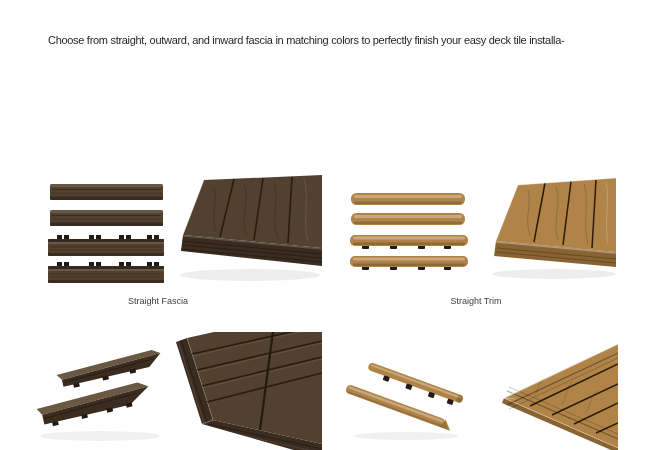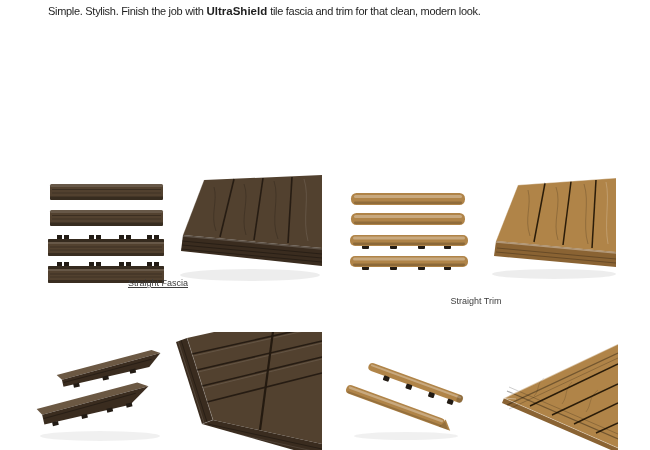--- a/index.html
+++ b/index.html
@@ -14,41 +14,41 @@
   .intro p.p2{margin-top:21px;}
   .intro p.p3a{margin-top:26px;line-height:21px;}
   .intro p.p3b{line-height:21px;}
   .brand{font-weight:700;font-size:11.5px;letter-spacing:0;margin:0 3px;}
   
   figure{position:absolute;margin:0;}
   .caption{
     position:absolute;font-size:9px;letter-spacing:0;
     color:var(--caption_text,#3d3d3d);width:100px;text-align:center;
   }
-  .cap-a{left:108px;top:278px;text-decoration:underline;}
+  .cap-a{left:108px;top:296px;}
   .cap-b{left:426px;top:296px;}
   .f-boards-a{left:45px;top:183px;}
   .f-tile-a{left:170px;top:175px;}
   .f-boards-b{left:350px;top:193px;}
   .f-tile-b{left:488px;top:178px;}
   .f-wedges-c{left:30px;top:348px;}
   .f-tile-c{left:170px;top:332px;}
   .f-sticks-d{left:346px;top:348px;}
   .f-tile-d{left:478px;top:336px;}
   svg{display:block;}
   .seam{stroke:#261c13;stroke-width:1.6;}
   .seam-t{stroke:#2a1c09;stroke-width:1.5;}
 </style>
 </head>
 <body>
 
 <div class="page">
 
   <section class="intro">
-    <p class="p1"><span>Simple. Stylish. Finish the job with</span><span class="brand">UltraShield</span><span>tile fascia and trim for that clean, modern look.</span></p>
+    <p class="p3a">Choose from straight, outward, and inward fascia in matching colors to perfectly finish your easy deck tile installa-</p>
   </section>
 
   <figure class="f-boards-a">
     <svg width="122" height="104" viewBox="0 0 122 104">
       <g>
         <rect x="5" y="1" width="113" height="16" rx="1.5" fill="var(--walnut)"></rect>
         <rect x="5" y="1" width="113" height="3" rx="1.5" fill="rgba(255,255,255,0.12)"></rect>
         <line x1="7" y1="6.5" x2="116" y2="6.5" stroke="rgba(0,0,0,0.28)"></line>
         <line x1="7" y1="10" x2="116" y2="10" stroke="rgba(0,0,0,0.2)"></line>
         <rect x="5" y="13.5" width="113" height="3.5" fill="rgba(0,0,0,0.32)"></rect>

